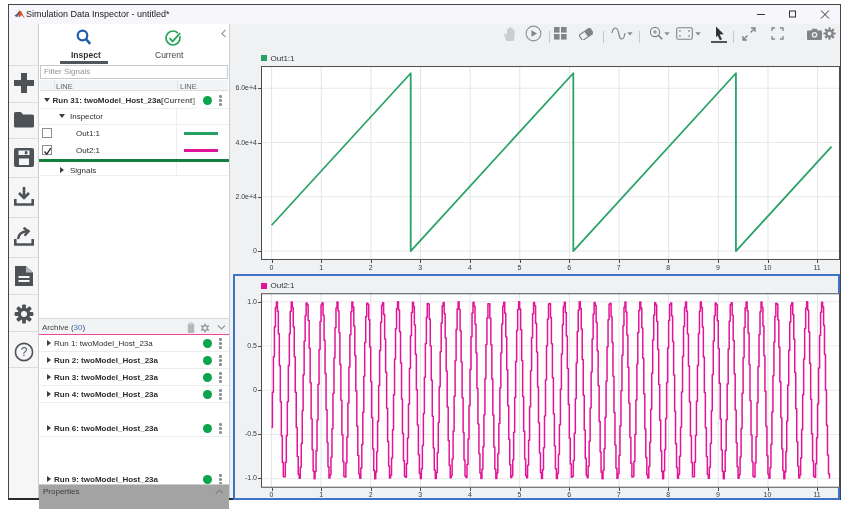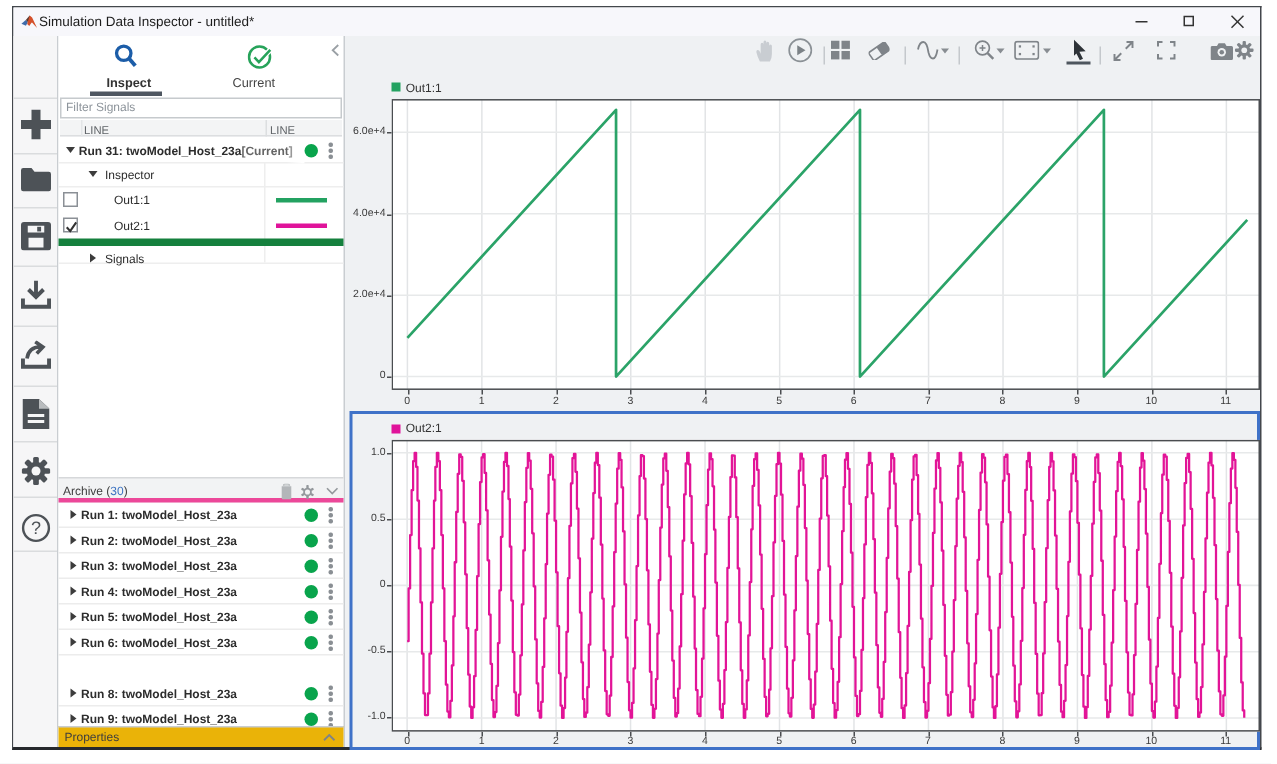--- a/index.html
+++ b/index.html
@@ -12,23 +12,23 @@
 #panel{left:30px;top:0;width:191px;height:474px;background:#fff;border-right:1px solid #c9cdd1}
 .tablbl{top:26px;font-size:8.5px;color:#333}
 #filter{left:1px;top:41px;width:188px;height:14px;border:1px solid #c6cacd;background:#fff;color:#8d949b;font-size:8px;line-height:12px;padding-left:3px}
 #thead{left:1px;top:56px;width:188px;height:11px;background:#f3f4f5;border-bottom:1px solid #dcdee0;font-size:7.5px;color:#606468}
 .row{left:0;width:190px;height:17px;font-size:8px;color:#2d2d2d}
 .dot{width:9px;height:9px;border-radius:50%;background:#09a44c}
 .kebab{width:2.6px;height:2.6px;border-radius:50%;background:#8a8f94}
 .tri-d{width:0;height:0;border-left:3.5px solid transparent;border-right:3.5px solid transparent;border-top:4.5px solid #3c3c3c}
 .tri-r{width:0;height:0;border-top:3.5px solid transparent;border-bottom:3.5px solid transparent;border-left:4.5px solid #3c3c3c}
 .cb{width:10px;height:10px;border:1px solid #8b9096;background:#fff}
-#archhdr{left:0;top:294px;width:190px;height:17px;background:#f2f3f4;border-top:1px solid #d6d8da;border-bottom:3px solid #ec4899;font-size:8px;color:#3e3e3e}
+#archhdr{left:0;top:294px;width:190px;height:17px;background:#f2f3f4;border-top:1px solid #d6d8da;border-bottom:1px solid #ec4899;font-size:8px;color:#3e3e3e}
 .arow{left:0;width:190px;height:17px;font-size:8px;color:#2d2d2d;border-bottom:1px solid #ececec}
-#props{left:0;top:460px;width:190px;height:14px;background:#eab308;border-top:1px solid #c9cdd1;font-size:8px;color:#3e3e3e}
+#props{left:0;top:460px;width:190px;height:26px;background:#a3a3a3;border-top:1px solid #c9cdd1;font-size:8px;color:#3e3e3e}
 #plots{left:221px;top:0;width:610px;height:474px;background:#eff1f3}
 .legend{font-size:8px;color:#333}
 .ylab{font-size:7px;color:#3a3a3a;text-align:right;width:26px}
 .xlab{font-size:7px;color:#3a3a3a;text-align:center;width:20px}
 #sel{left:2.5px;top:249.5px;width:607px;height:226px;border:2px solid #3f72c8}
 svg{display:block}
 </style></head><body>
 <div class="abs" id="win">
  <div class="abs" id="titlebar">
   <svg class="abs" style="left:4.5px;top:5px" width="11" height="9" viewBox="0 0 11 9">
@@ -145,21 +145,21 @@
         </div>
 <div class="abs row" style="top:118px">
           <div class="abs cb" style="left:2.5px;top:3px"></div>
           <svg class="abs" style="left:3.5px;top:4.5px" width="9" height="9" viewBox="0 0 9 9">
             <path d="M1.5 4.5 l2.3 2.6 L7.8 1.2" fill="none" stroke="#333" stroke-width="1.4"></path>
           </svg>
           <span class="abs" style="left:37px;top:4px">Out2:1</span>
           <div class="abs" style="left:145px;top:7px;width:34px;height:3px;background:#e0139a"></div>
         </div>
 <div class="abs" style="left:137px;top:84.4px;width:1px;height:67px;background:#eee"></div>
-<div class="abs row" style="top:134.8px;border-bottom:1px solid #eee;border-top:5px solid #15803d">
+<div class="abs row" style="top:134.8px;border-bottom:1px solid #eee;border-top:3px solid #15803d">
           <div class="abs tri-r" style="left:21px;top:5px"></div>
           <span class="abs" style="left:31px;top:4px">Signals</span>
         </div>
 <div class="abs" id="archhdr">
           <span class="abs" style="left:3px;top:4px">Archive (<span style="color:#3b72c1">30</span>)</span>
           <svg class="abs" style="left:147px;top:3px" width="10" height="11" viewBox="0 0 10 11">
             <path d="M2.5 1.8 q0-1.3 1.3-1.3 h2.4 q1.3 0 1.3 1.3z M1.8 2.2 h6.4 V10 q0 1-1 1 H2.8 q-1 0-1-1z" fill="#b3b6b9"></path>
             <rect x="3.6" y="0.9" width="2.8" height="1" fill="#d8dadb"></rect>
           </svg>
           <svg class="abs" style="left:161px;top:3.5px" width="10" height="10" viewBox="0 0 10 10">
@@ -173,21 +173,21 @@
               <rect x="4.2" y="0.4" width="1.6" height="2.2" rx="0.5" transform="rotate(300 5 5)"></rect>
             </g>
             <circle cx="5" cy="5" r="1.7" fill="#f2f3f4"></circle>
           </svg>
           <svg class="abs" style="left:178px;top:5px" width="9" height="7" viewBox="0 0 9 7">
             <path d="M1 1.5 L4.5 5 8 1.5" fill="none" stroke="#94989c" stroke-width="1.1"></path>
           </svg>
         </div>
 <div class="abs arow" style="top:310.5px">
           <div class="abs tri-r" style="left:7.5px;top:5px"></div>
-          <span class="abs" style="left:15px;top:4px;font-weight:bold">Run 1: twoModel_Host_23a</span>
+          <span class="abs" style="left:15px;top:4px;font-weight:normal">Run 1: twoModel_Host_23a</span>
           <div class="abs dot" style="left:164px;top:4px"></div>
           <div class="abs" style="left:180px;top:3.5px">
             <div class="kebab"></div>
             <div class="kebab" style="margin-top:1.6px"></div>
             <div class="kebab" style="margin-top:1.6px"></div>
           </div>
         </div>
 <div class="abs arow" style="top:327.5px">
           <div class="abs tri-r" style="left:7.5px;top:5px"></div>
           <span class="abs" style="left:15px;top:4px;font-weight:bold">Run 2: twoModel_Host_23a</span>
@@ -211,43 +211,23 @@
 <div class="abs arow" style="top:361.5px">
           <div class="abs tri-r" style="left:7.5px;top:5px"></div>
           <span class="abs" style="left:15px;top:4px;font-weight:bold">Run 4: twoModel_Host_23a</span>
           <div class="abs dot" style="left:164px;top:4px"></div>
           <div class="abs" style="left:180px;top:3.5px">
             <div class="kebab"></div>
             <div class="kebab" style="margin-top:1.6px"></div>
             <div class="kebab" style="margin-top:1.6px"></div>
           </div>
         </div>
-<div class="abs arow" style="top:378.5px">
-          <div class="abs tri-r" style="left:7.5px;top:5px"></div>
-          <span class="abs" style="left:15px;top:4px;font-weight:bold">Run 5: twoModel_Host_23a</span>
-          <div class="abs dot" style="left:164px;top:4px"></div>
-          <div class="abs" style="left:180px;top:3.5px">
-            <div class="kebab"></div>
-            <div class="kebab" style="margin-top:1.6px"></div>
-            <div class="kebab" style="margin-top:1.6px"></div>
-          </div>
-        </div>
 <div class="abs arow" style="top:395.5px">
           <div class="abs tri-r" style="left:7.5px;top:5px"></div>
           <span class="abs" style="left:15px;top:4px;font-weight:bold">Run 6: twoModel_Host_23a</span>
-          <div class="abs dot" style="left:164px;top:4px"></div>
-          <div class="abs" style="left:180px;top:3.5px">
-            <div class="kebab"></div>
-            <div class="kebab" style="margin-top:1.6px"></div>
-            <div class="kebab" style="margin-top:1.6px"></div>
-          </div>
-        </div>
-<div class="abs arow" style="top:429.5px">
-          <div class="abs tri-r" style="left:7.5px;top:5px"></div>
-          <span class="abs" style="left:15px;top:4px;font-weight:bold">Run 8: twoModel_Host_23a</span>
           <div class="abs dot" style="left:164px;top:4px"></div>
           <div class="abs" style="left:180px;top:3.5px">
             <div class="kebab"></div>
             <div class="kebab" style="margin-top:1.6px"></div>
             <div class="kebab" style="margin-top:1.6px"></div>
           </div>
         </div>
 <div class="abs arow" style="top:446.5px">
           <div class="abs tri-r" style="left:7.5px;top:5px"></div>
           <span class="abs" style="left:15px;top:4px;font-weight:bold">Run 9: twoModel_Host_23a</span>

